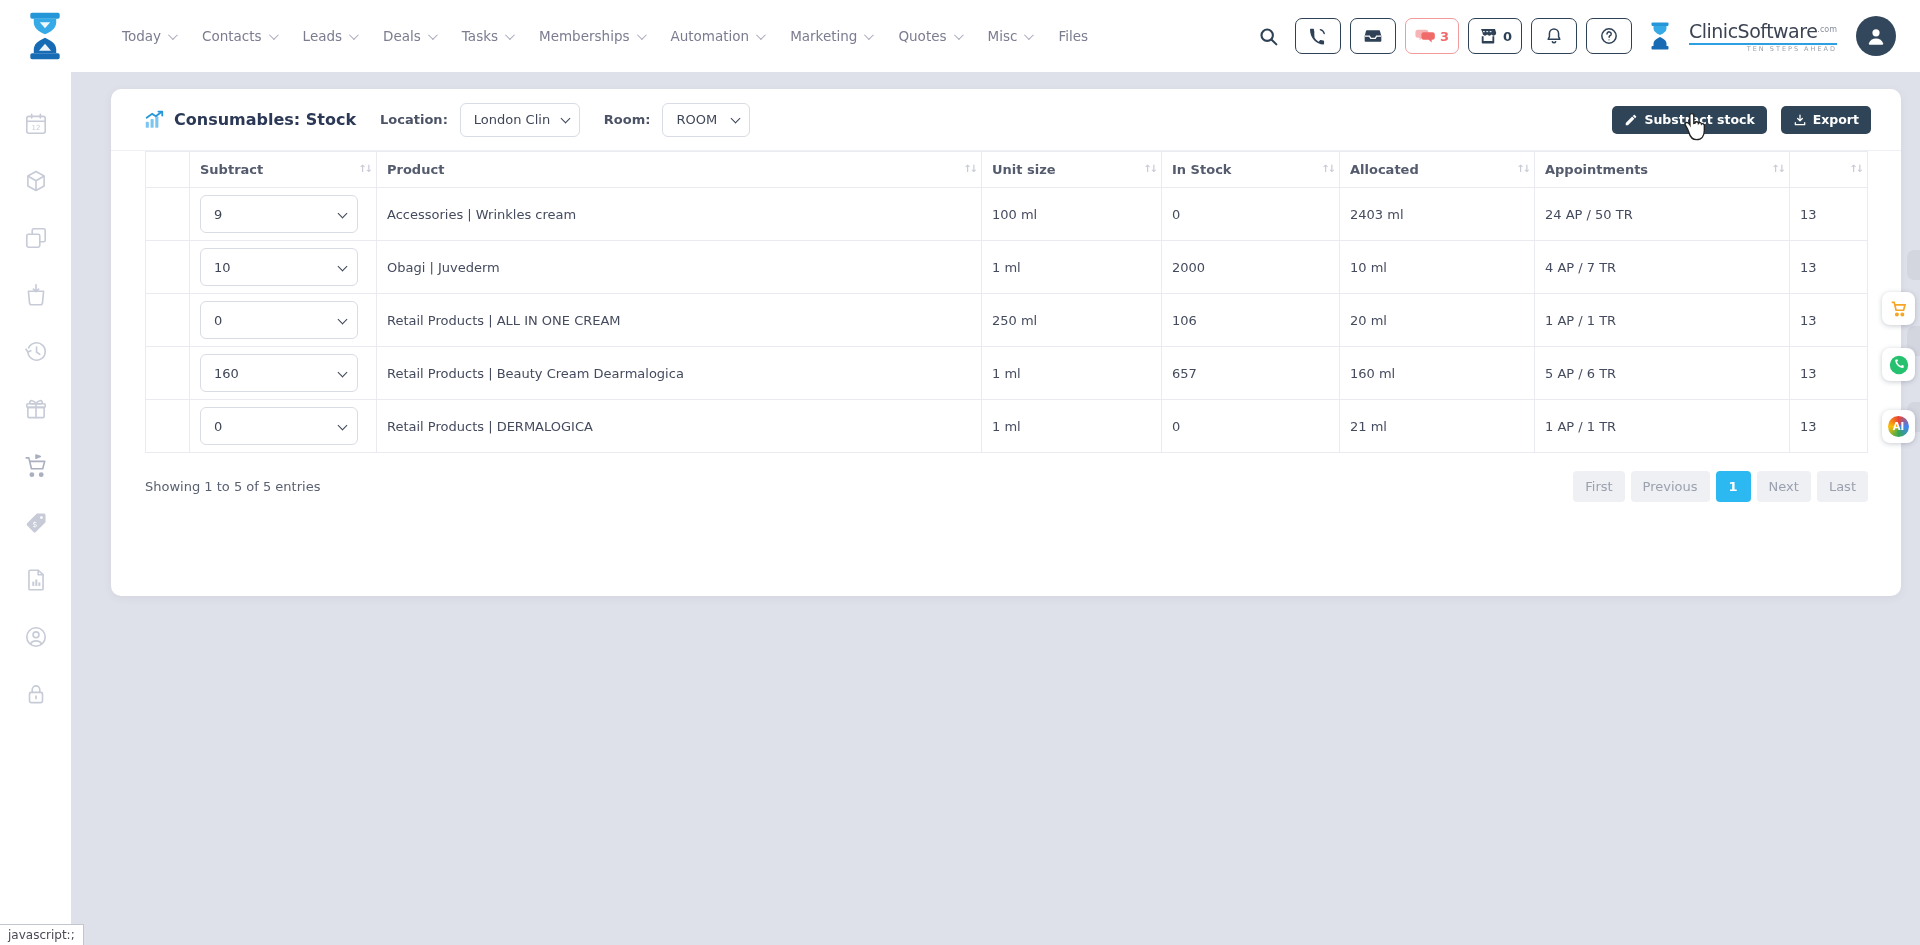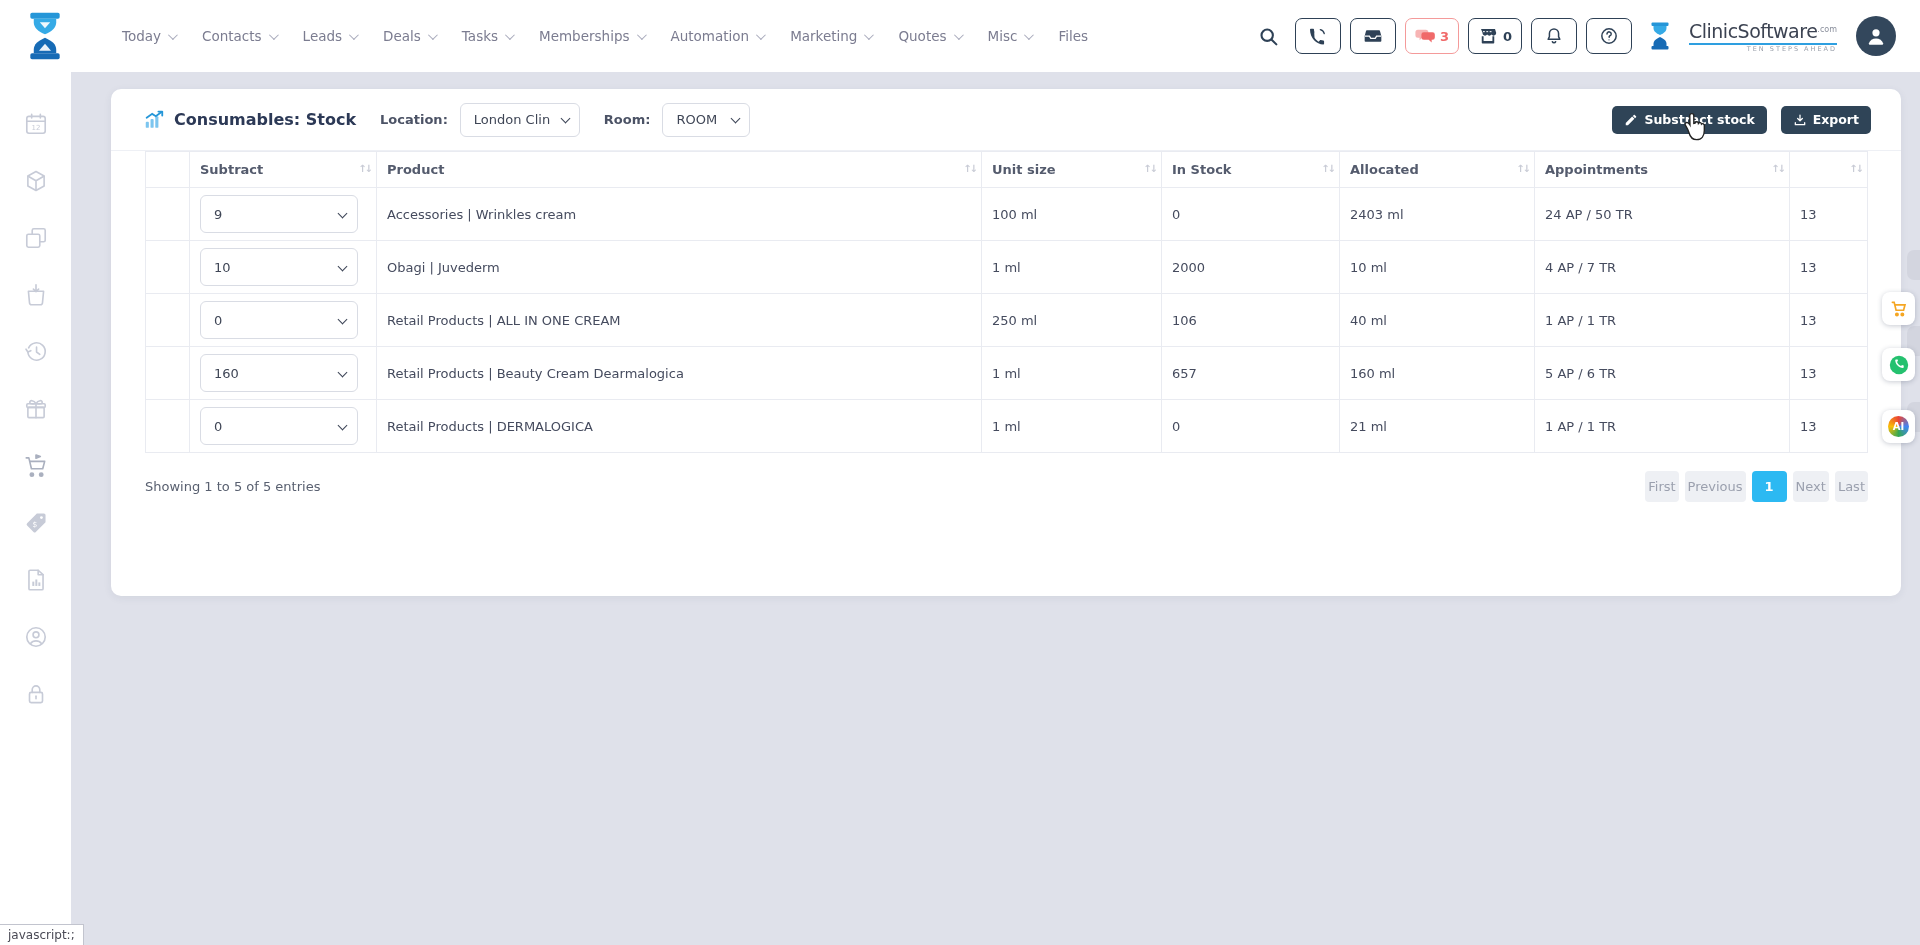--- a/index.html
+++ b/index.html
@@ -93,21 +93,21 @@
     border-right:1.7px solid #3c4456; border-bottom:1.7px solid #3c4456; transform:rotate(45deg);
     pointer-events:none; }
   .row-select-wrap select { appearance:none; -webkit-appearance:none; width:158px; height:38px;
     border:1px solid #d9dce4; border-radius:6px; font-size:13px; color:#3f4656; padding:0 28px 0 13px;
     font-family:inherit; cursor:pointer; background:#fff; }
 
   .card-footer { display:flex; align-items:center; padding:18px 33px 0 34px; }
   .summary { font-size:13px; color:#596070; }
   .pagination { margin-left:auto; display:flex; align-items:center; gap:6px; }
   .page-pill { border:none; background:#eef0f4; color:#9ba0ae; font-size:13px; border-radius:4px;
-    padding:8px 3px; cursor:pointer; font-family:inherit; }
+    padding:8px 12px; cursor:pointer; font-family:inherit; }
   .page-pill.active { background:#2cb9f2; color:#fff; padding:8px 13px; font-weight:600; }
 
   
   .float-btn { position:fixed; right:5px; width:33px; height:33px; background:#fff; border-radius:8px;
     box-shadow:0 1px 5px rgba(40,50,80,.25); display:flex; align-items:center; justify-content:center;
     cursor:pointer; z-index:30; }
   .edge-tab { position:fixed; right:0; width:13px; height:30px; background:#d3d5df;
     border-radius:7px 0 0 7px; z-index:29; }
   .ai-dot { width:21px; height:21px; border-radius:50%;
     background:conic-gradient(#ea4335,#4285f4,#34a853,#fbbc05,#ea4335); display:flex;
@@ -421,21 +421,21 @@
         <td>4 AP / 7 TR</td>
         <td>13</td>
       </tr>
 
       <tr>
         <td class="cell-check"><span class="checkbox"></span></td>
         <td><span class="row-select-wrap"><select><option>0</option></select></span></td>
         <td>Retail Products | ALL IN ONE CREAM</td>
         <td>250 ml</td>
         <td>106</td>
-        <td>40 ml</td>
+        <td>20 ml</td>
         <td>1 AP / 1 TR</td>
         <td>13</td>
       </tr>
 
       <tr>
         <td class="cell-check"><span class="checkbox"></span></td>
         <td><span class="row-select-wrap"><select><option>160</option></select></span></td>
         <td>Retail Products | Beauty Cream Dearmalogica</td>
         <td>1 ml</td>
         <td>657</td>

